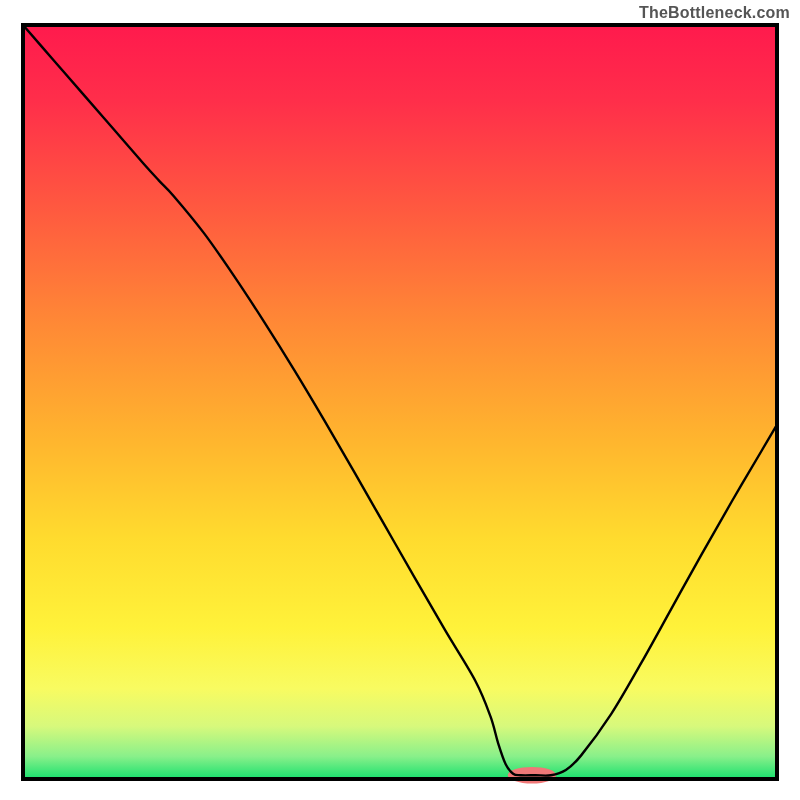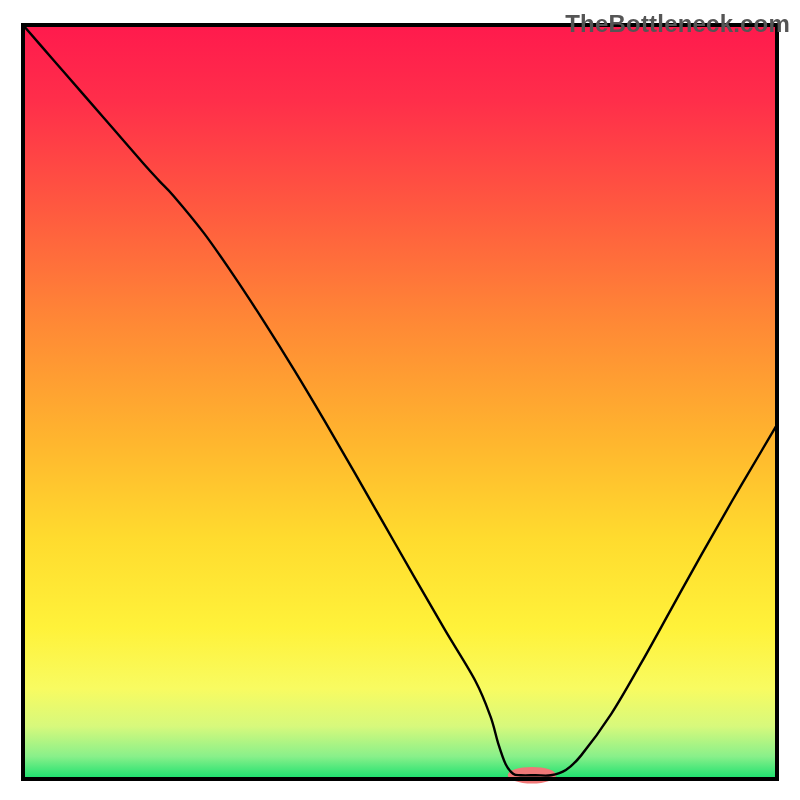--- a/index.html
+++ b/index.html
@@ -1,17 +1,17 @@
 <!DOCTYPE html>
 <html><head>
 <meta charset="utf-8">
 <style>
   html,body{margin:0;padding:0;width:800px;height:800px;background:#fff;font-family:Arial,Helvetica,sans-serif}
   .wrap{position:relative;width:800px;height:800px}
-  .watermark{position:absolute;top:10px;right:10px;font-size:24px;font-weight:bold;color:#555;letter-spacing:0.2px}
+  .watermark{position:absolute;top:4px;right:10px;font-size:16px;font-weight:bold;color:#555;letter-spacing:0.2px}
   svg{display:block}
 </style>
 </head>
 <body>
 <div class="wrap">
 
 <svg id="svg" width="800" height="800">
   <defs>
     <linearGradient id="bg" x1="0" y1="0" x2="0" y2="1">
       <stop offset="0%" stop-color="#ff1a4d"></stop>

